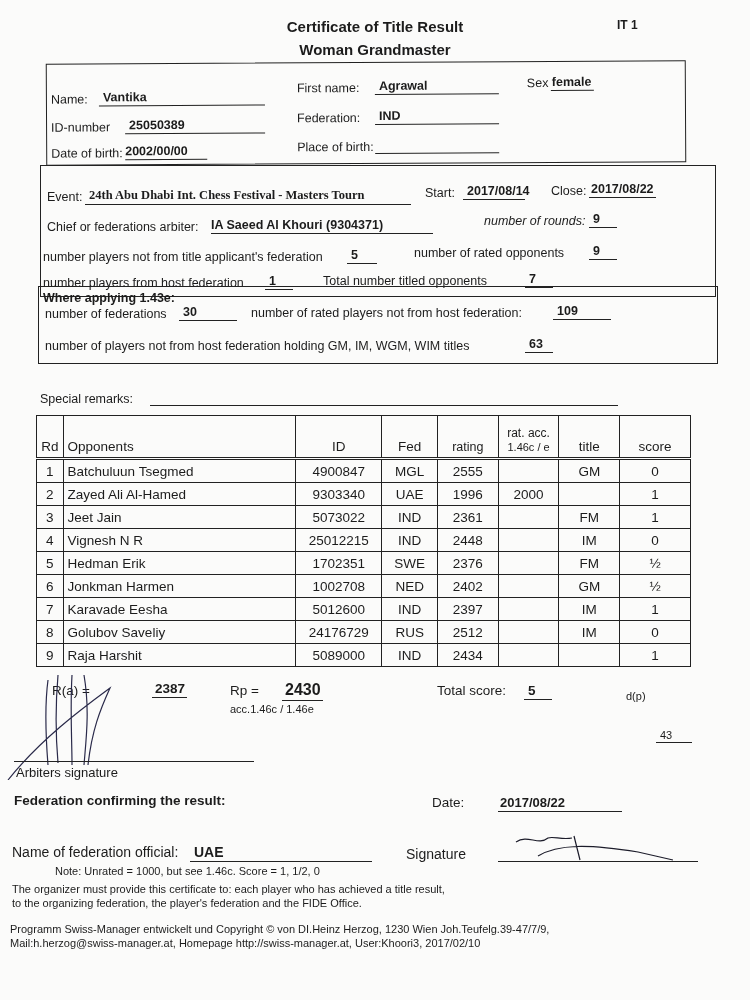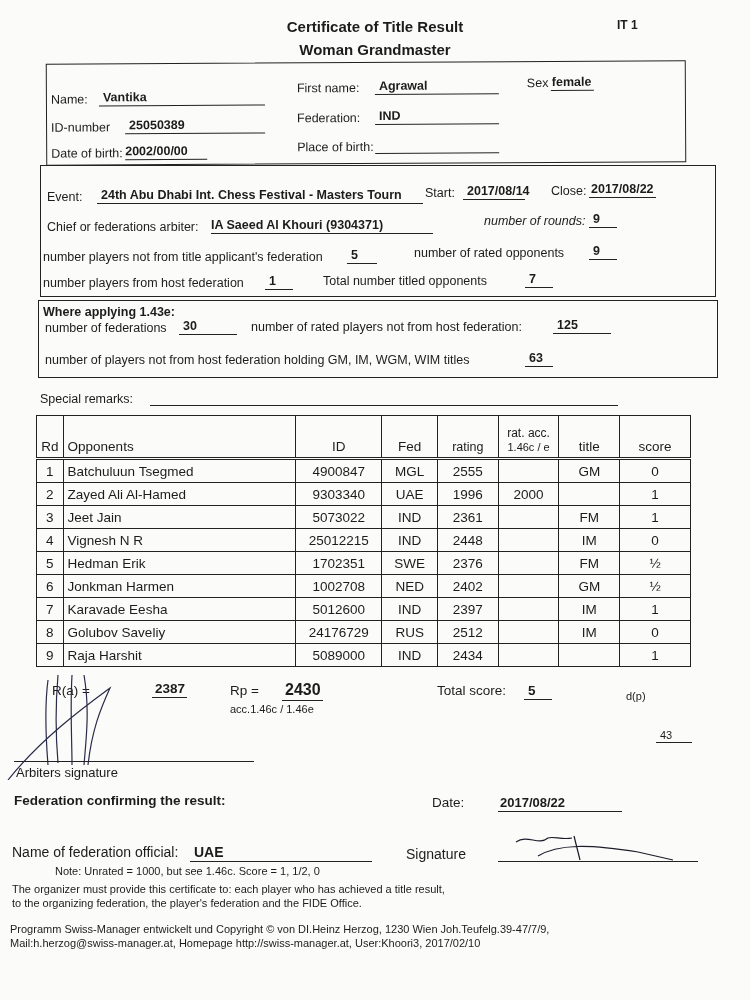--- a/index.html
+++ b/index.html
@@ -57,21 +57,21 @@
   <span class="val" style="left:328px; top:46px; width:118px;">IND</span>
 
   <span class="lbl" style="left:4px; top:82px;">Date of birth:</span>
   <span class="val" style="left:78px; top:80px; width:80px; padding-left:0;">2002/00/00</span>
   <span class="lbl" style="left:250px; top:77px;">Place of birth:</span>
   <span class="val" style="left:328px; top:75px; width:118px; height:14px;"></span>
 </div>
 
 <div class="box" style="left:40px; top:165px; width:674px; height:130px;">
   <span class="lbl" style="left:6px; top:24px;">Event:</span>
-  <span class="val" style="left:56px; top:22px; width:320px;">24th Abu Dhabi Int. Chess Festival - Masters Tourn</span>
+  <span class="val" style="left:44px; top:22px; width:320px;font-family:Liberation Serif, serif;">24th Abu Dhabi Int. Chess Festival - Masters Tourn</span>
   <span class="lbl" style="left:384px; top:20px;">Start:</span>
   <span class="val" style="left:422px; top:18px; width:56px;">2017/08/14</span>
   <span class="lbl" style="left:510px; top:18px;">Close:</span>
   <span class="val" style="left:548px; top:16px; padding-left:2px;">2017/08/22</span>
 
   <span class="lbl" style="left:6px; top:54px;">Chief or federations arbiter:</span>
   <span class="val" style="left:170px; top:52px; width:220px; padding-left:0;">IA Saeed Al Khouri (9304371)</span>
   <span class="lbl" style="left:443px; top:48px;font-style:italic;">number of rounds:</span>
   <span class="val" style="left:548px; top:46px; width:22px;">9</span>
 
@@ -79,26 +79,26 @@
   <span class="val" style="left:306px; top:82px; width:24px;">5</span>
   <span class="lbl" style="left:373px; top:80px;">number of rated opponents</span>
   <span class="val" style="left:548px; top:78px; width:22px;">9</span>
 
   <span class="lbl" style="left:2px; top:110px;">number players from host federation</span>
   <span class="val" style="left:224px; top:108px; width:22px;">1</span>
   <span class="lbl" style="left:282px; top:108px;">Total number titled opponents</span>
   <span class="val" style="left:484px; top:106px; width:22px;">7</span>
 </div>
 
-<div class="box" style="left:38px; top:300px; width:678px; height:76px;">
+<div class="box" style="left:38px; top:286px; width:678px; height:76px;">
   <span class="lbl" style="left:4px; top:4px; font-weight:bold;">Where applying 1.43e:</span>
   <span class="lbl" style="left:6px; top:20px;">number of federations</span>
   <span class="val" style="left:140px; top:18px; width:52px;">30</span>
   <span class="lbl" style="left:212px; top:19px;">number of rated players not from host federation:</span>
-  <span class="val" style="left:514px; top:17px; width:52px;">125</span>
+  <span class="val" style="left:514px; top:17px; width:52px;">109</span>
   <span class="lbl" style="left:6px; top:52px;">number of players not from host federation holding GM, IM, WGM, WIM titles</span>
   <span class="val" style="left:486px; top:50px; width:22px;">63</span>
 </div>
 
 <span class="lbl" style="left:40px; top:392px;">Special remarks:</span>
 <span class="val" style="left:150px; top:390px; width:462px; height:14px;"></span>
 
 <table class="res">
   <colgroup>
     <col style="width:22px">

